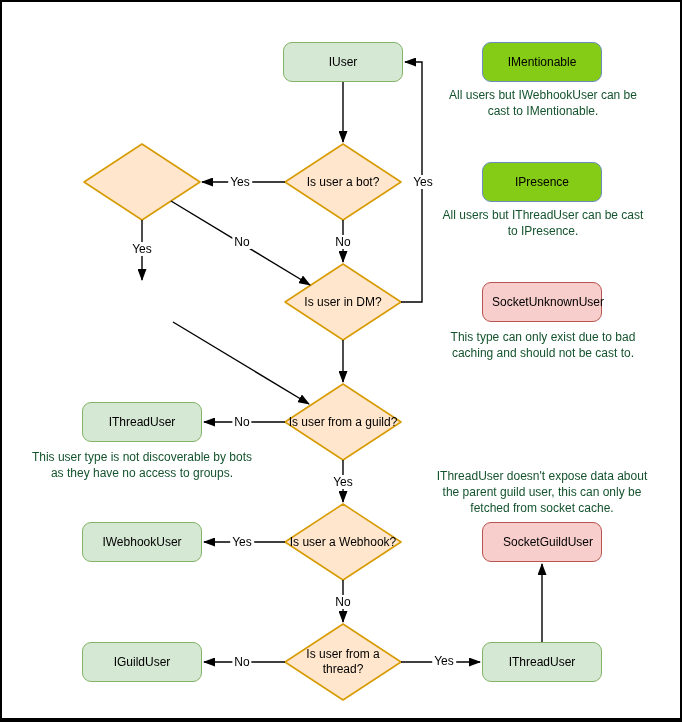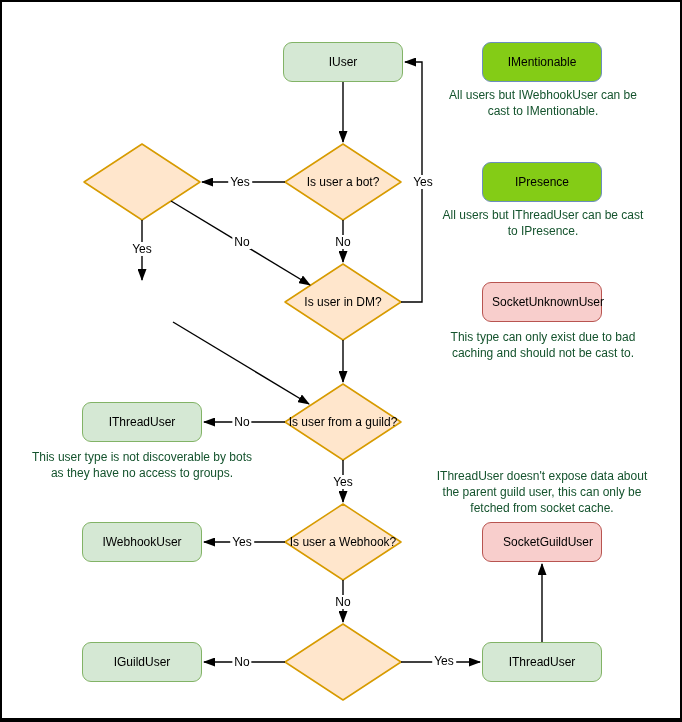--- a/index.html
+++ b/index.html
@@ -75,20 +75,21 @@
   <div class="node green" style="left:80px;top:400px">IThreadUser</div>
   <div class="node green" style="left:80px;top:520px">IWebhookUser</div>
   <div class="node red" style="left:480px;top:520px">SocketGuildUser</div>
   <div class="node green" style="left:80px;top:640px">IGuildUser</div>
   <div class="node green" style="left:480px;top:640px">IThreadUser</div>
 
   <div class="decision-label" style="left:341px;top:180px">Is user a bot?</div>
   <div class="decision-label" style="left:341px;top:300px">Is user in DM?</div>
   <div class="decision-label" style="left:341px;top:420px">Is user from a guild?</div>
   <div class="decision-label" style="left:341px;top:540px">Is user a Webhook?</div>
+  <div class="decision-label" style="left:341px;top:660px">Is user from a thread?</div>
 
   <div class="edge-label" style="left:238px;top:180px">Yes</div>
   <div class="edge-label" style="left:140px;top:247px">Yes</div>
   <div class="edge-label" style="left:240px;top:240px">No</div>
   <div class="edge-label" style="left:341px;top:240px">No</div>
   <div class="edge-label" style="left:421px;top:180px">Yes</div>
   <div class="edge-label" style="left:240px;top:420px">No</div>
   <div class="edge-label" style="left:341px;top:480px">Yes</div>
   <div class="edge-label" style="left:240px;top:540px">Yes</div>
   <div class="edge-label" style="left:341px;top:600px">No</div>

